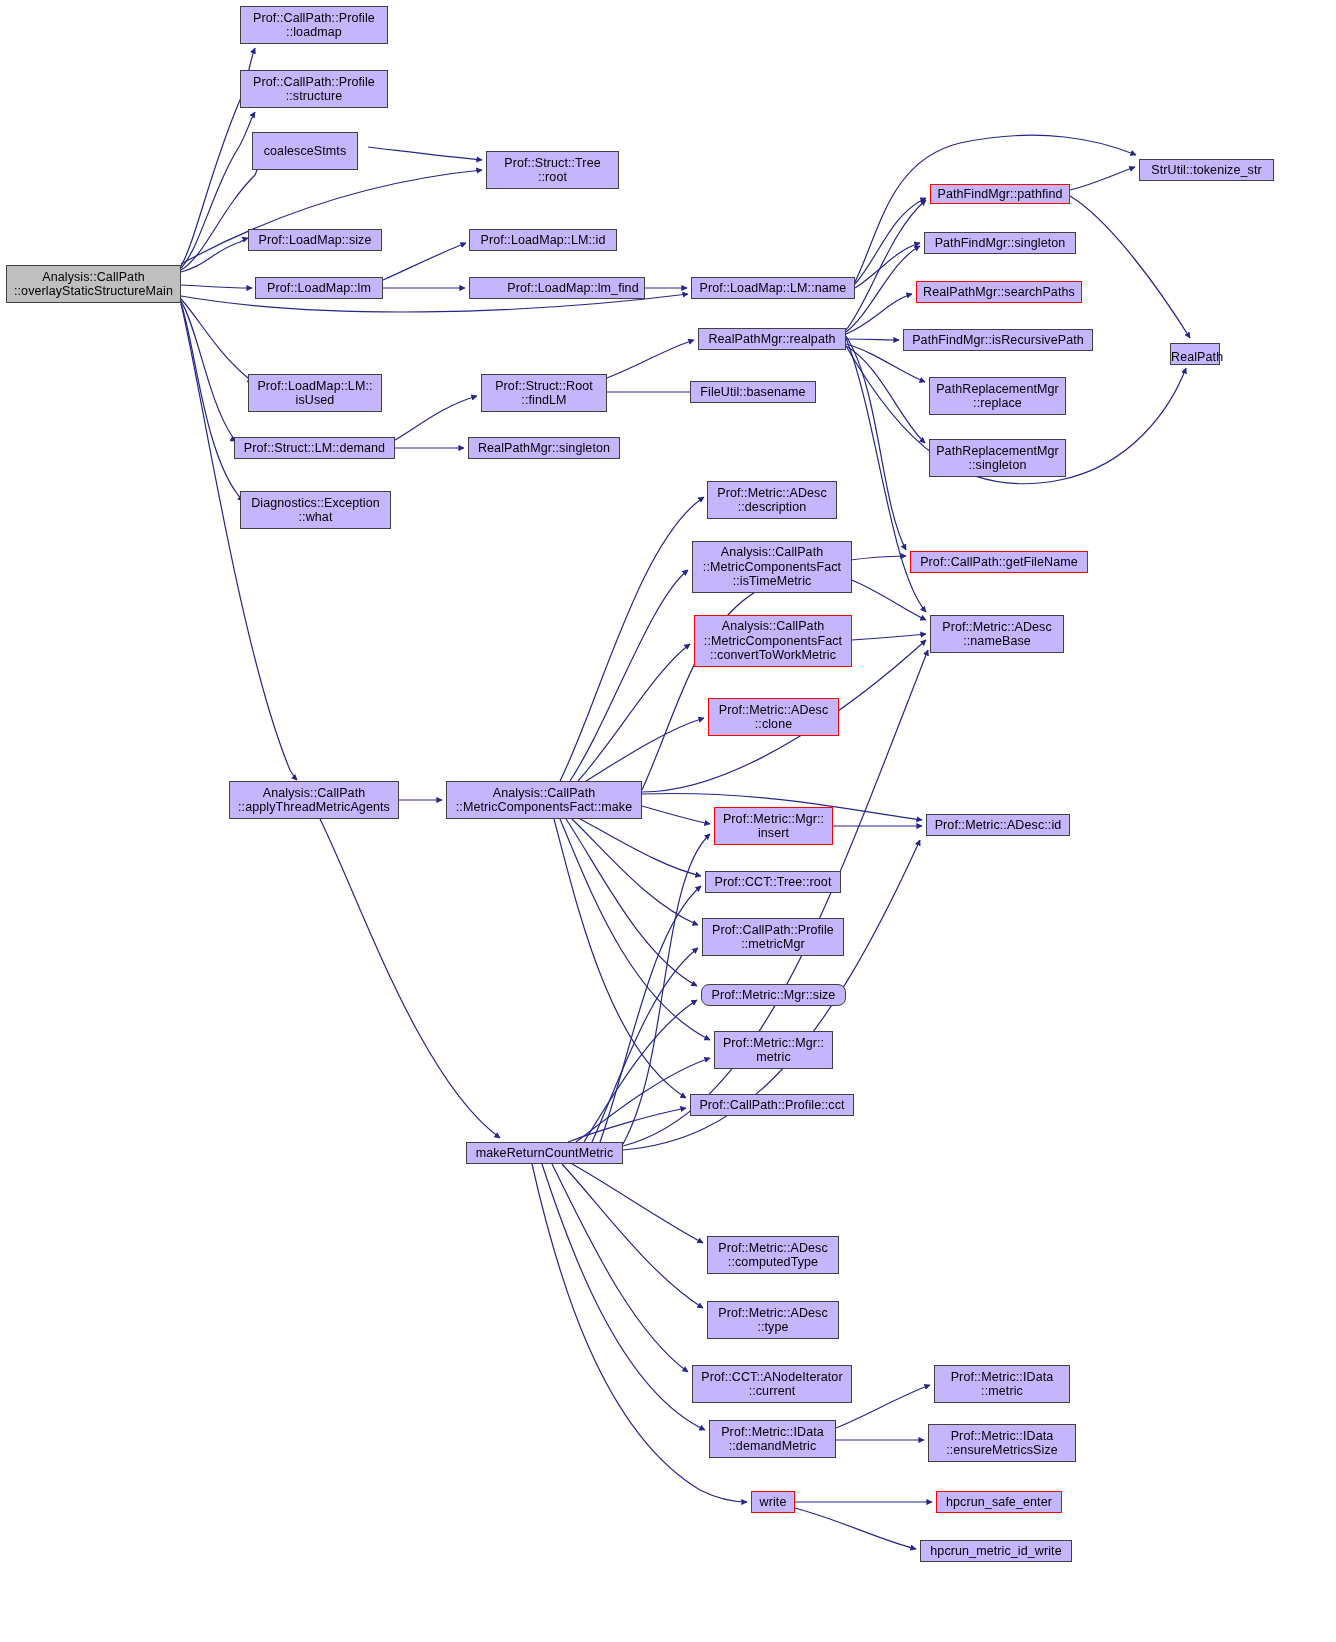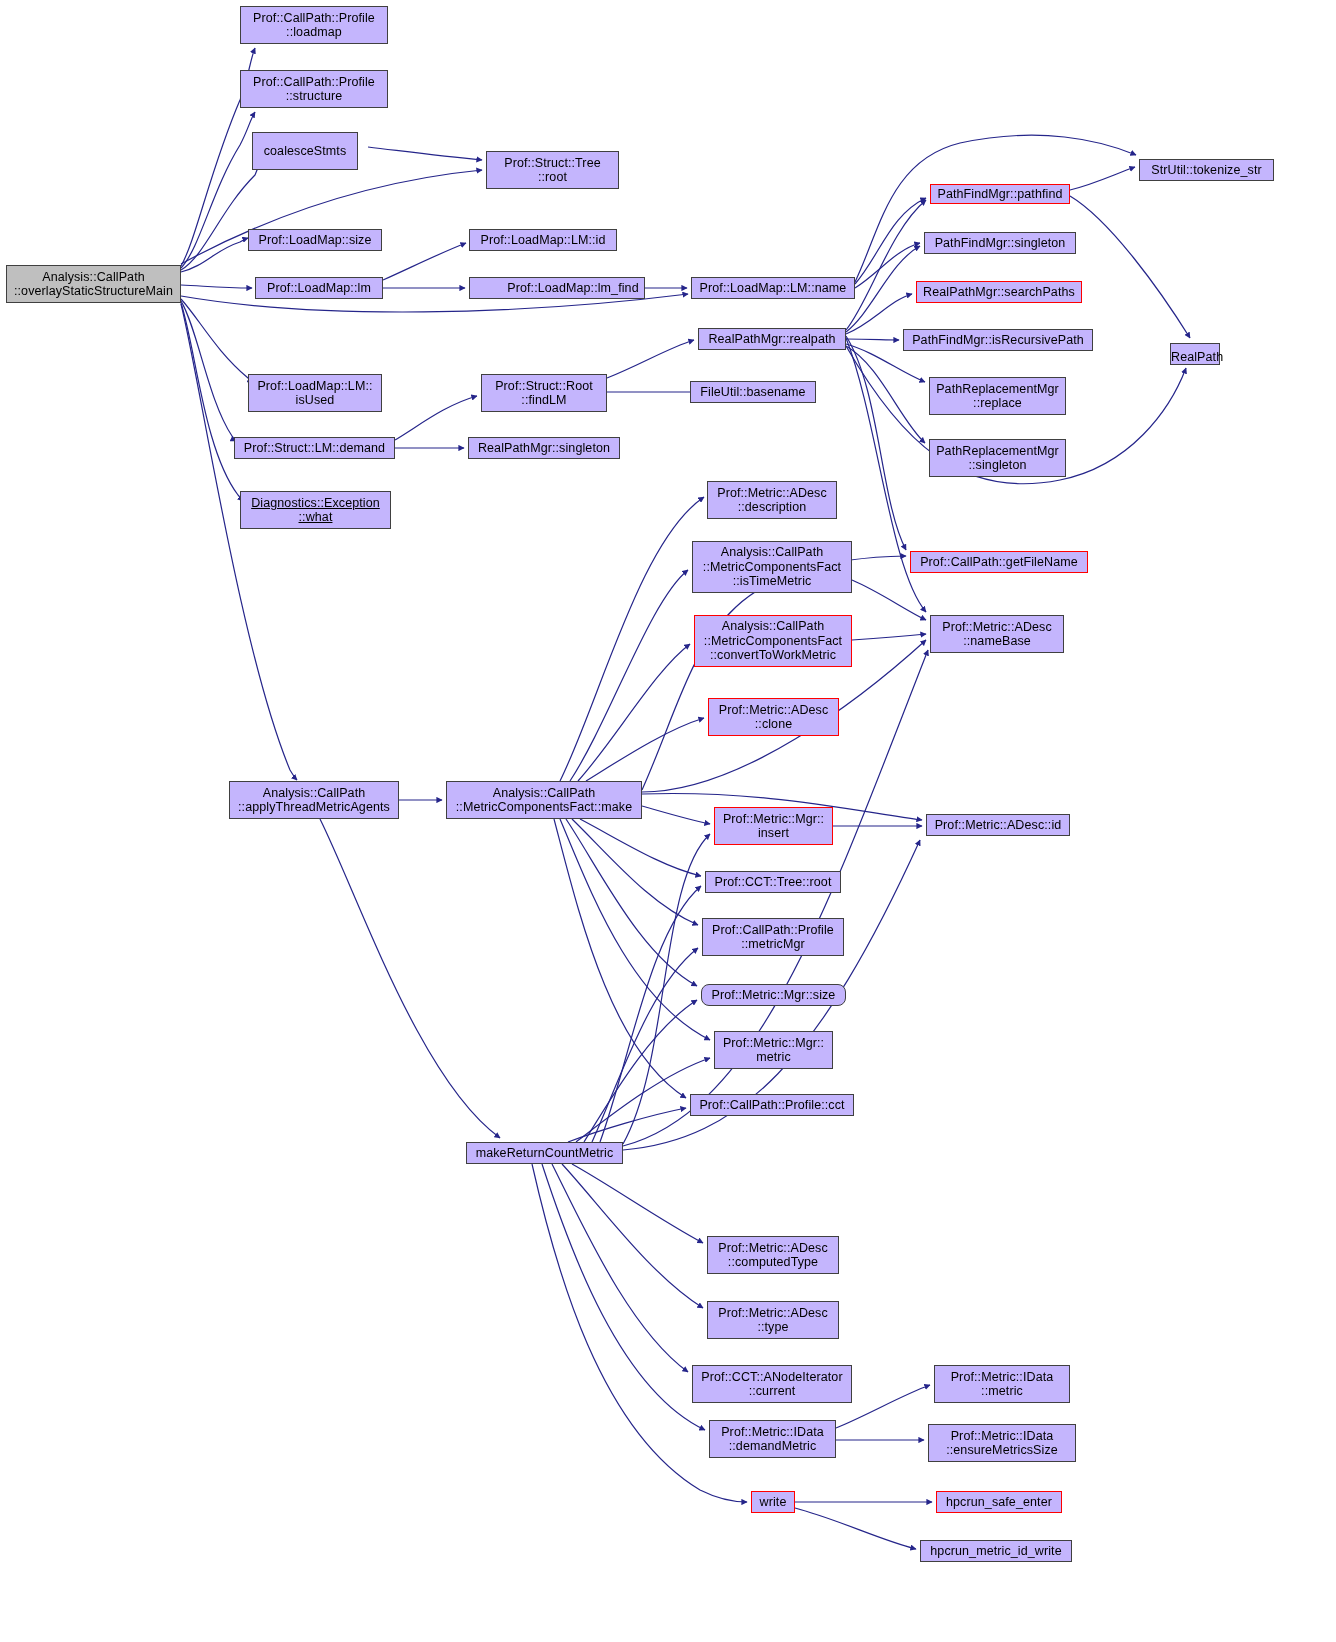--- a/index.html
+++ b/index.html
@@ -142,21 +142,21 @@
       <div class="node" style="left: 486px; top: 151px; width: 133px; height: 38px;"><span>Prof::Struct::Tree
 ::root</span></div>
       <div class="node" style="left: 248px; top: 229px; width: 134px; height: 22px;"><span>Prof::LoadMap::size</span></div>
       <div class="node" style="left: 255px; top: 277px; width: 128px; height: 22px;"><span>Prof::LoadMap::lm</span></div>
       <div class="node" style="left: 469px; top: 229px; width: 148px; height: 22px;"><span>Prof::LoadMap::LM::id</span></div>
       <div class="node" style="left: 469px; top: 277px; width: 176px; height: 22px; padding-left: 32px;"><span>Prof::LoadMap::lm_find</span></div>
       <div class="node" style="left: 691px; top: 277px; width: 164px; height: 22px;"><span>Prof::LoadMap::LM::name</span></div>
       <div class="node" style="left: 248px; top: 374px; width: 134px; height: 38px;"><span>Prof::LoadMap::LM::
 isUsed</span></div>
       <div class="node" style="left: 234px; top: 437px; width: 161px; height: 22px;"><span>Prof::Struct::LM::demand</span></div>
-      <div class="node" style="left: 240px; top: 491px; width: 151px; height: 38px; text-decoration: underline;"><span>Diagnostics::Exception
+      <div class="node" style="left: 240px; top: 491px; width: 151px; height: 38px;"><span>Diagnostics::Exception
 ::what</span></div>
       <div class="node" style="left: 481px; top: 374px; width: 126px; height: 38px;"><span>Prof::Struct::Root
 ::findLM</span></div>
       <div class="node" style="left: 468px; top: 437px; width: 152px; height: 22px;"><span>RealPathMgr::singleton</span></div>
       <div class="node" style="left: 690px; top: 381px; width: 126px; height: 22px;"><span>FileUtil::basename</span></div>
       <div class="node" style="left: 698px; top: 328px; width: 148px; height: 22px;"><span>RealPathMgr::realpath</span></div>
       <div class="node" style="left: 1139px; top: 159px; width: 135px; height: 22px;"><span>StrUtil::tokenize_str</span></div>
       <div class="node red" style="left: 930px; top: 184px; width: 140px; height: 20px;"><span>PathFindMgr::pathfind</span></div>
       <div class="node" style="left: 924px; top: 232px; width: 152px; height: 22px;"><span>PathFindMgr::singleton</span></div>
       <div class="node red" style="left: 916px; top: 281px; width: 166px; height: 22px;"><span>RealPathMgr::searchPaths</span></div>

